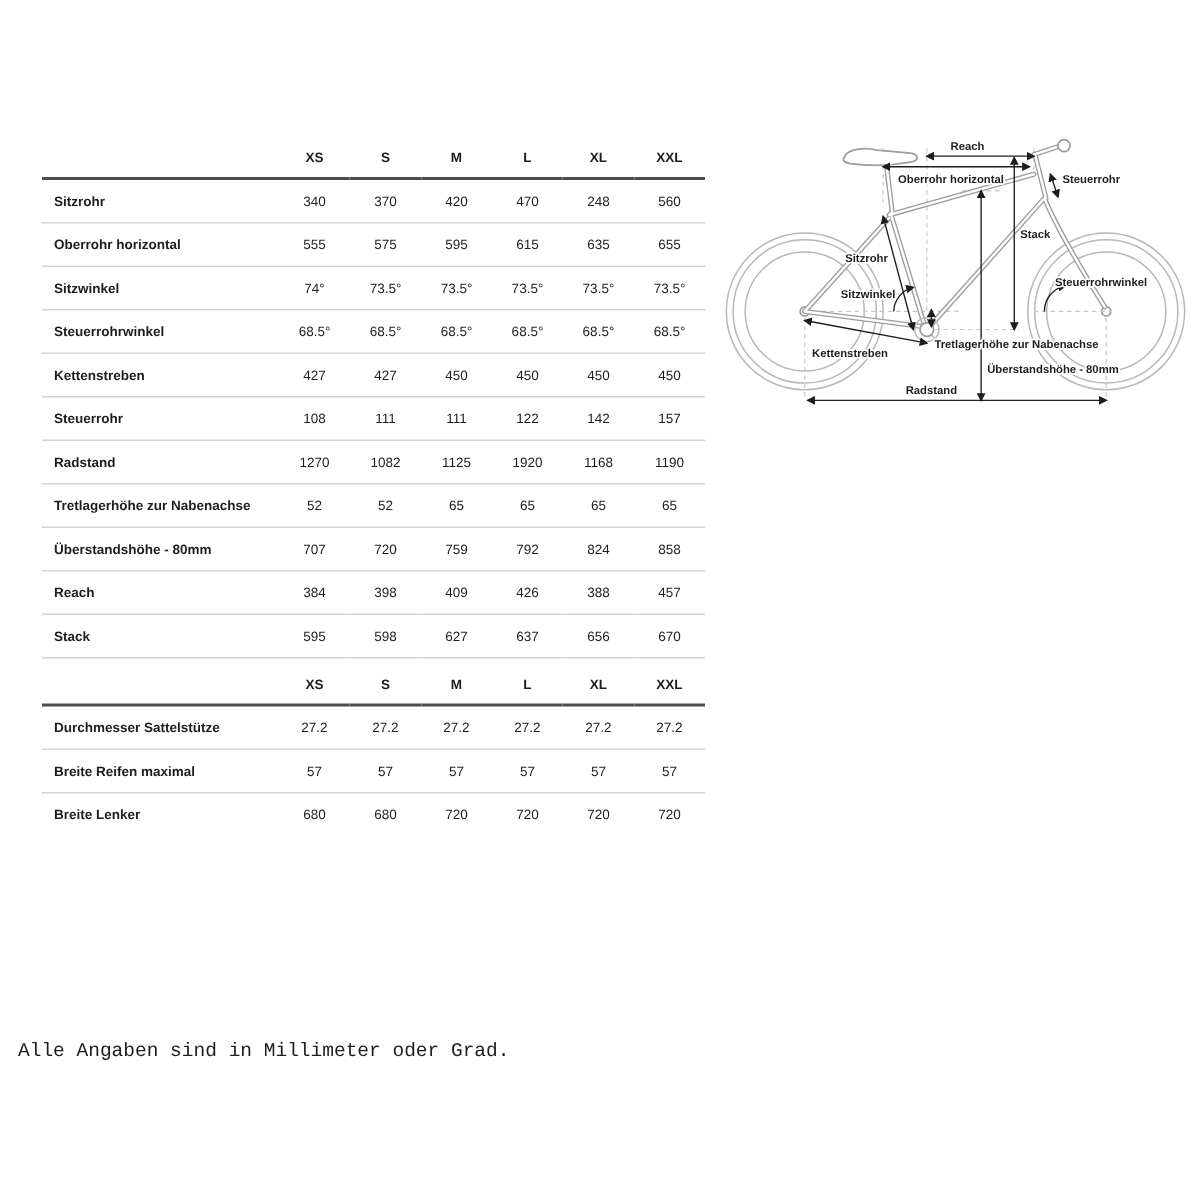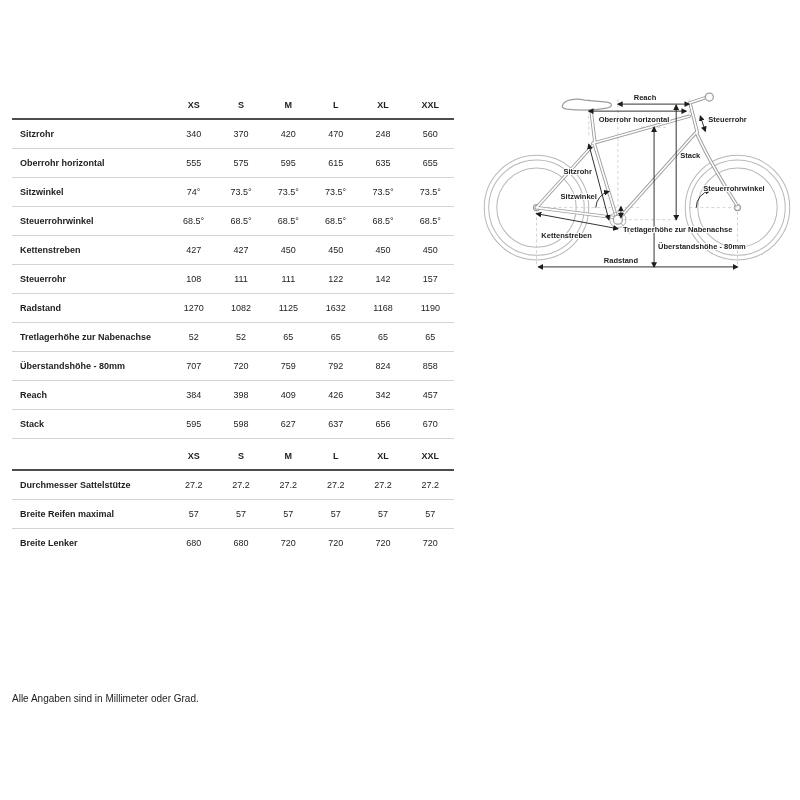--- a/index.html
+++ b/index.html
@@ -1,31 +1,31 @@
 <!DOCTYPE html>
 <html><head>
 <meta charset="utf-8">
 <style>
   html,body{margin:0;padding:0;background:#fff;}
   .page{position:relative;width:800px;height:800px;background:#fff;overflow:hidden;
         font-family:"Liberation Sans",sans-serif;color:#1d1d1b;}
-  .tables{position:absolute;left:12px;top:92px;width:442px;}
+  .tables{position:absolute;left:28px;top:92px;width:442px;}
   table.geo{border-collapse:collapse;width:442px;table-layout:fixed;}
   table.geo col.c-label{width:158px;}
   table.geo thead th{height:26px;padding:0;font-size:9px;font-weight:700;text-align:center;
         vertical-align:middle;border-bottom:2px solid #4d4d4d;color:#1d1d1b;}
   table.geo thead th.lbl{text-align:left;}
   table.geo tbody th.lbl{height:28px;padding:0 0 0 8px;font-size:9px;font-weight:700;
         text-align:left;vertical-align:middle;border-bottom:1px solid #d4d4d4;}
   table.geo tbody td{height:28px;padding:0;font-size:9px;font-weight:400;text-align:center;
         vertical-align:middle;border-bottom:1px solid #d4d4d4;}
   table.geo.t2{margin-top:4px;}
   table.geo.t2 tbody tr:last-child th,
   table.geo.t2 tbody tr:last-child td{border-bottom:none;}
-  .footer-note{position:absolute;left:12px;top:693px;font-size:10px;font-weight:400;color:#1d1d1b;}
+  .footer-note{position:absolute;left:12px;top:693px;font-size:13px;font-weight:400;color:#1d1d1b;font-family:Liberation Mono, monospace;}
   .diagram{position:absolute;left:478px;top:83px;width:322px;height:201px;}
   .dlabel{font-family:"Liberation Sans",sans-serif;font-size:7.5px;font-weight:700;fill:#1d1d1b;
         paint-order:stroke;stroke:#ffffff;stroke-width:2.2px;stroke-linejoin:round;}
   .dim{stroke:#1d1d1b;stroke-width:0.9;fill:none;}
   .dash{stroke:#c8c8c8;stroke-width:0.8;fill:none;stroke-dasharray:3 2.5;}
   .wheel{stroke:#b8b8b8;stroke-width:1;fill:none;}
   .tube-outer{stroke:#9d9d9d;stroke-width:3.4;fill:none;stroke-linecap:round;}
   .tube-inner{stroke:#ffffff;stroke-width:1.6;fill:none;stroke-linecap:round;}
   .part{stroke:#9d9d9d;stroke-width:1.2;fill:#ffffff;}
 </style>
@@ -109,21 +109,21 @@
             <td>111</td>
             <td>122</td>
             <td>142</td>
             <td>157</td>
           </tr>
           <tr>
             <th class="lbl">Radstand</th>
             <td>1270</td>
             <td>1082</td>
             <td>1125</td>
-            <td>1632</td>
+            <td>1920</td>
             <td>1168</td>
             <td>1190</td>
           </tr>
           <tr>
             <th class="lbl">Tretlagerhöhe zur Nabenachse</th>
             <td>52</td>
             <td>52</td>
             <td>65</td>
             <td>65</td>
             <td>65</td>
@@ -137,21 +137,21 @@
             <td>792</td>
             <td>824</td>
             <td>858</td>
           </tr>
           <tr>
             <th class="lbl">Reach</th>
             <td>384</td>
             <td>398</td>
             <td>409</td>
             <td>426</td>
-            <td>342</td>
+            <td>388</td>
             <td>457</td>
           </tr>
           <tr>
             <th class="lbl">Stack</th>
             <td>595</td>
             <td>598</td>
             <td>627</td>
             <td>637</td>
             <td>656</td>
             <td>670</td>

